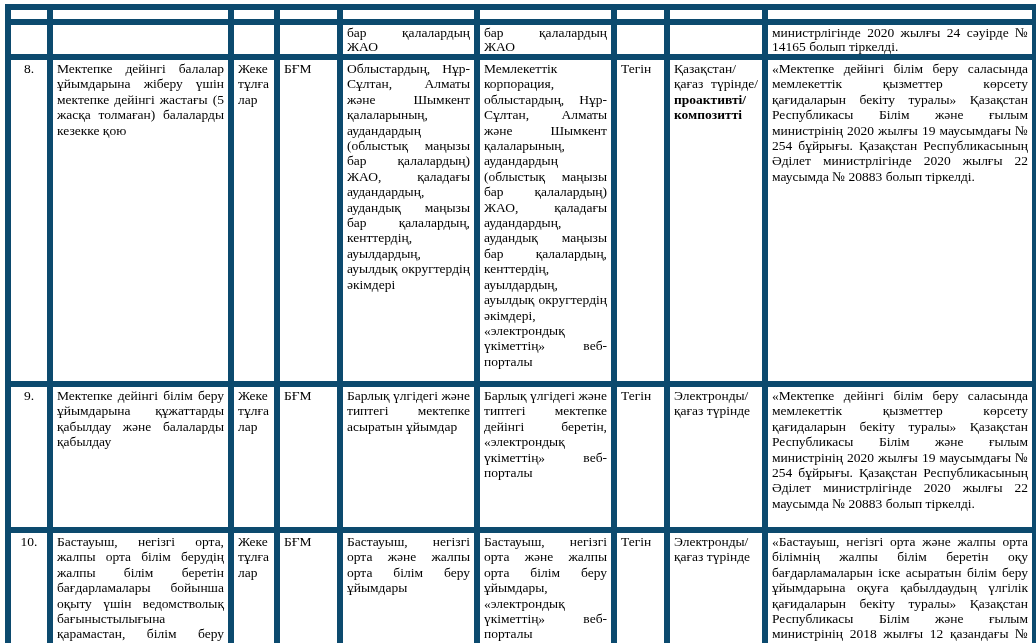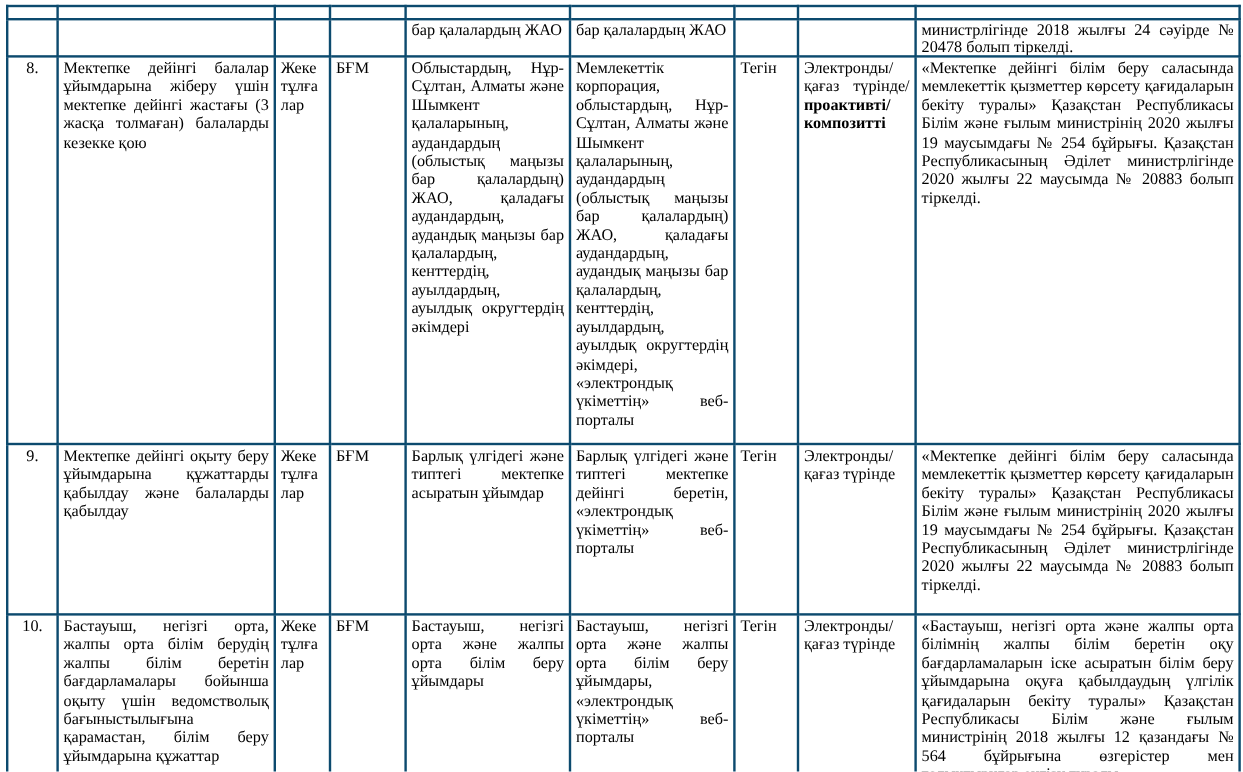--- a/index.html
+++ b/index.html
@@ -15,21 +15,21 @@
     font-size: 13.5px;
     color: #000000;
   }
   table.doc {
     border-collapse: collapse;
     table-layout: fixed;
     width: 1027px;
     margin: 4px 0 0 5px;
   }
   td {
-    border: 2px solid #0c4a6e;
+    border: 6px solid #0c4a6e;
     vertical-align: top;
     padding: 1px 4px 0 4px;
     text-align: justify;
     line-height: 15.4px;
     overflow: hidden;
     overflow-wrap: break-word;
     word-wrap: break-word;
   }
   td.num {
     text-align: center;
@@ -79,38 +79,38 @@
 
   <tr class="carry">
     <td class="num"></td>
     <td></td>
     <td></td>
     <td></td>
     <td>бар қалалардың ЖАО</td>
     <td>бар қалалардың ЖАО</td>
     <td></td>
     <td></td>
-    <td>министрлігінде 2018 жылғы 24 сәуірде № 20478 болып тіркелді.</td>
+    <td>министрлігінде 2020 жылғы 24 сәуірде № 14165 болып тіркелді.</td>
   </tr>
 
   <tr class="r8">
     <td class="num">8.</td>
-    <td>Мектепке дейінгі балалар ұйымдарына жіберу үшін мектепке дейінгі жастағы (3 жасқа толмаған) балаларды кезекке қою</td>
+    <td>Мектепке дейінгі балалар ұйымдарына жіберу үшін мектепке дейінгі жастағы (5 жасқа толмаған) балаларды кезекке қою</td>
     <td>Жеке тұлғалар</td>
     <td>БҒМ</td>
     <td>Облыстардың, Нұр-Сұлтан, Алматы және Шымкент қалаларының, аудандардың (облыстық маңызы бар қалалардың) ЖАО, қаладағы аудандардың, аудандық маңызы бар қалалардың, кенттердің, ауылдардың, ауылдық округтердің әкімдері</td>
     <td>Мемлекеттік корпорация, облыстардың, Нұр-Сұлтан, Алматы және Шымкент қалаларының, аудандардың (облыстық маңызы бар қалалардың) ЖАО, қаладағы аудандардың, аудандық маңызы бар қалалардың, кенттердің, ауылдардың, ауылдық округтердің әкімдері, «электрондық үкіметтің» веб-порталы</td>
     <td>Тегін</td>
-    <td><span>Электронды/қағаз түрінде/</span><span class="bold">проактивті/композитті</span></td>
+    <td><span>Қазақстан/қағаз түрінде/</span><span class="bold">проактивті/композитті</span></td>
     <td>«Мектепке дейінгі білім беру саласында мемлекеттік қызметтер көрсету қағидаларын бекіту туралы» Қазақстан Республикасы Білім және ғылым министрінің 2020 жылғы 19 маусымдағы № 254 бұйрығы. Қазақстан Республикасының Әділет министрлігінде 2020 жылғы 22 маусымда № 20883 болып тіркелді.</td>
   </tr>
 
   <tr class="r9">
     <td class="num">9.</td>
-    <td>Мектепке дейінгі оқыту беру ұйымдарына құжаттарды қабылдау және балаларды қабылдау</td>
+    <td>Мектепке дейінгі білім беру ұйымдарына құжаттарды қабылдау және балаларды қабылдау</td>
     <td>Жеке тұлғалар</td>
     <td>БҒМ</td>
     <td>Барлық үлгідегі және типтегі мектепке асыратын ұйымдар</td>
     <td>Барлық үлгідегі және типтегі мектепке дейінгі беретін, «электрондық үкіметтің» веб-порталы</td>
     <td>Тегін</td>
     <td><span>Электронды/ қағаз түрінде</span><span class="bold"></span></td>
     <td>«Мектепке дейінгі білім беру саласында мемлекеттік қызметтер көрсету қағидаларын бекіту туралы» Қазақстан Республикасы Білім және ғылым министрінің 2020 жылғы 19 маусымдағы № 254 бұйрығы. Қазақстан Республикасының Әділет министрлігінде 2020 жылғы 22 маусымда № 20883 болып тіркелді.</td>
   </tr>
 
   <tr class="r10">

